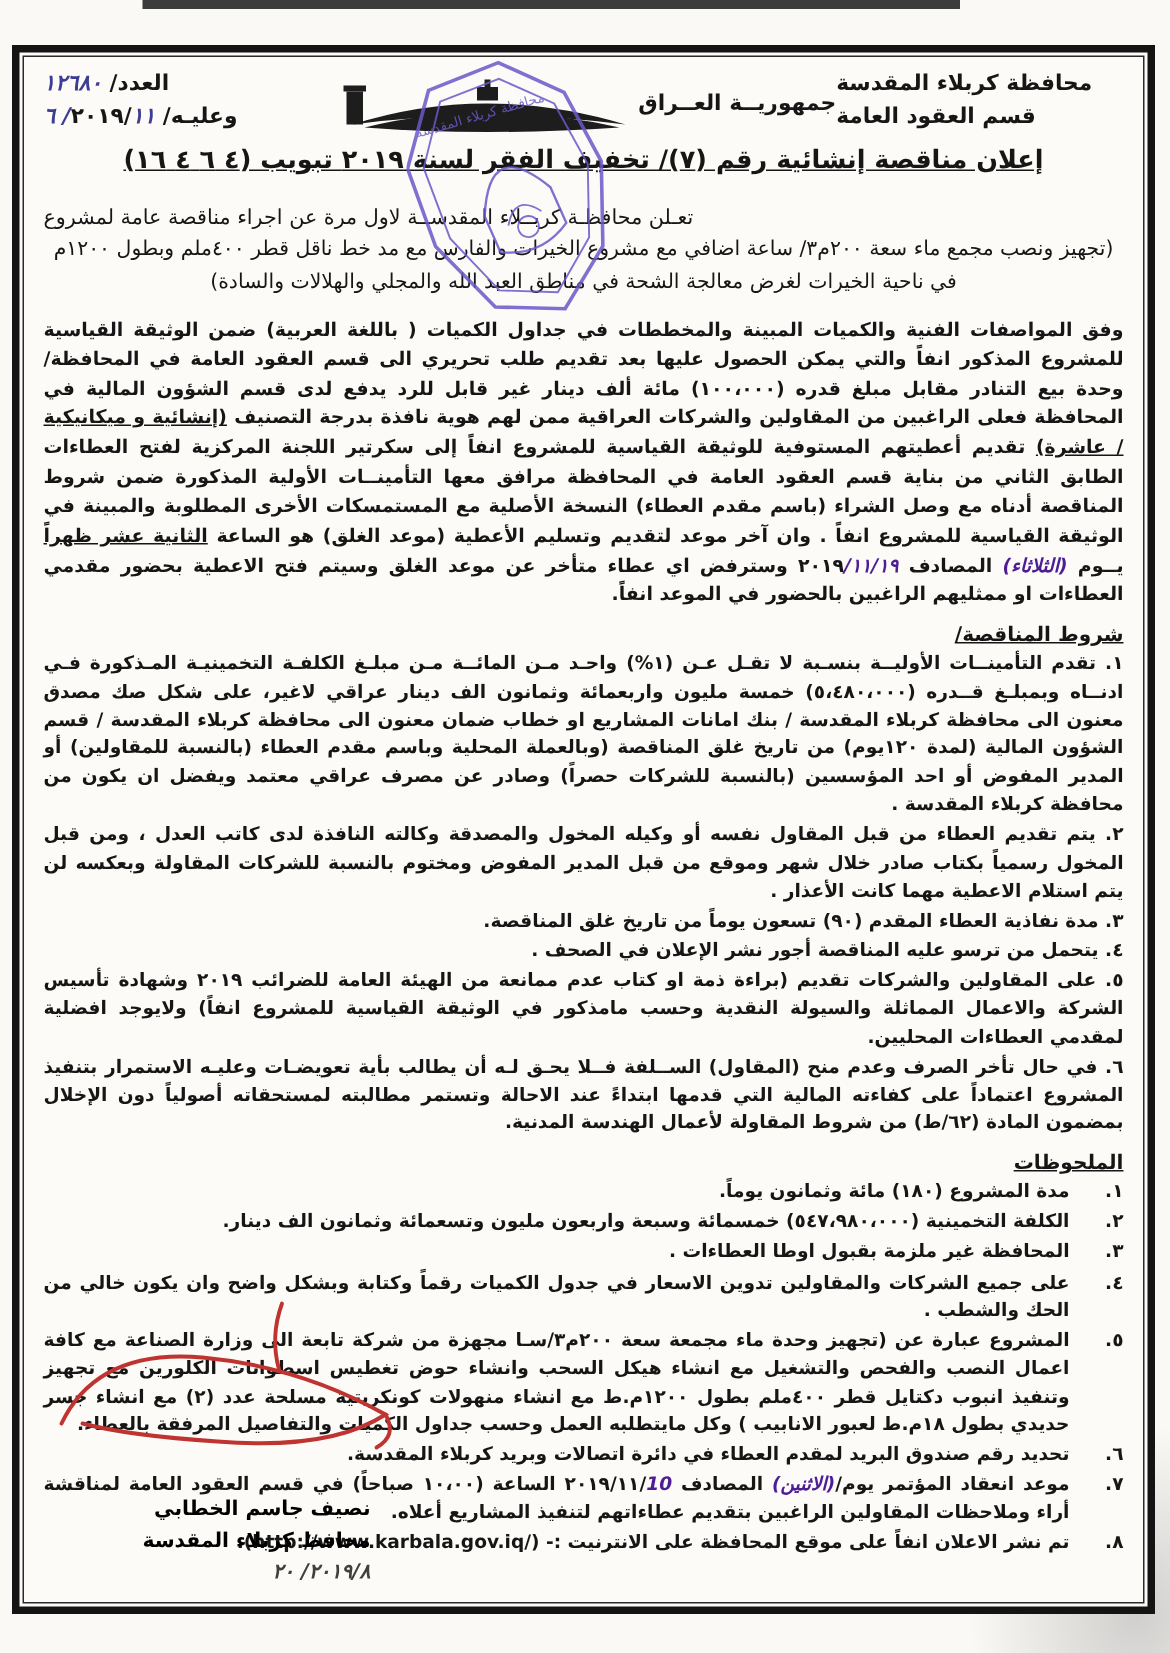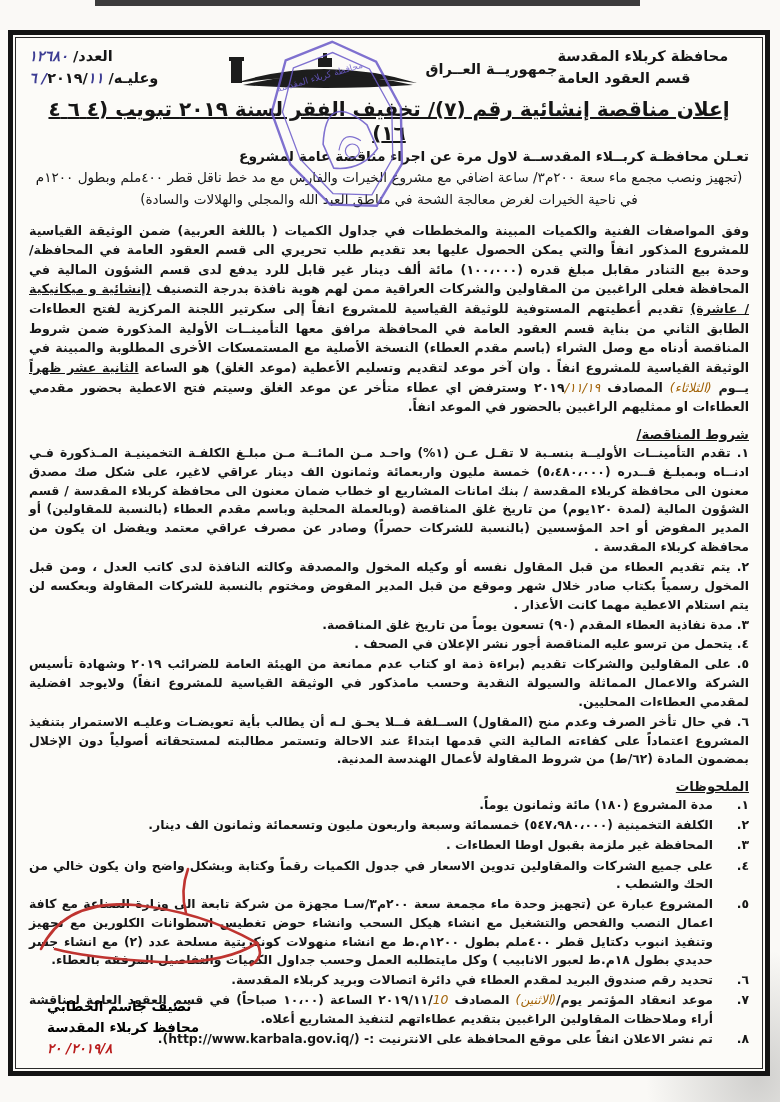--- a/index.html
+++ b/index.html
@@ -17,34 +17,34 @@
     box-sizing:border-box;
   }
   .doc::before{content:"";position:absolute;inset:2px;border:1.5px solid #2a2a2a;pointer-events:none;}
   .inner{position:relative;padding:10px 16px 6px 16px;color:#161616;}
   .hdr{display:grid;grid-template-columns:1fr auto 1fr;align-items:start;margin-bottom:2px;}
   .org,.country,.nums{font-weight:bold;font-size:14.5px;line-height:1.55;text-align:left;}
   .country-wrap{display:flex;flex-direction:row;align-items:center;}
   .nums{font-size:14.5px;}
   .nums .row{white-space:nowrap;}
   .hw-blue{color:#3d3d93;font-style:italic;letter-spacing:2px;font-weight:bold;}
-  .hw-ink{color:#a16207;font-style:italic;font-weight:normal;}
-  .hw-red{color:#b91c1c;font-style:italic;font-weight:bold;}
-  .title{ text-align:center;font-weight:bold;font-size:20px;text-decoration:underline;margin-top:4px;}
-  .announce{text-align:right;font-weight:bold;font-size:13.8px;margin-top:3px;}
+  .hw-ink{color:#4c1d95;font-style:italic;font-weight:bold;}
+  .hw-red{color:#404040;font-style:italic;font-weight:bold;}
+  .title{ text-align:center;font-weight:bold;font-size:17px;text-decoration:underline;margin-top:4px;}
+  .announce{text-align:left;font-weight:normal;font-size:13.8px;margin-top:20px;}
   .project{text-align:center;font-weight:normal;font-size:13.6px;margin:3px 6px 0 6px;line-height:1.6;}
   .para{font-size:12.6px;font-weight:bold;text-align:justify;line-height:1.56;margin-top:10px;}
   .ul{text-decoration:underline;}
   .sec-head{font-size:13.4px;font-weight:bold;text-decoration:underline;margin:10px 0 2px 0;}
   .cond p{font-size:12.4px;font-weight:bold;text-align:justify;line-height:1.52;margin:1px 0;}
   .notes{margin-top:2px;}
   .note{display:flex;gap:10px;font-size:12.4px;font-weight:bold;line-height:1.5;margin:1.5px 0;}
   .note .num{flex:0 0 26px;text-align:right;}
   .note .body{flex:1;text-align:justify;}
-  .sig{position:absolute;left:34px;bottom:12px;width:190px;text-align:left;
+  .sig{position:absolute;left:44px;bottom:12px;width:190px;text-align:right;
        font-weight:bold;font-size:13.5px;line-height:1.55;}
   .stamp{position:absolute;left:258px;top:0px;opacity:.85;}
   .flourish{position:absolute;left:12px;bottom:78px;}
   bdi{unicode-bidi:isolate;}
 </style>
 </head>
 <body>
 
 <div class="scan-top-bar"></div>
 <div class="scan-smudge"></div>

